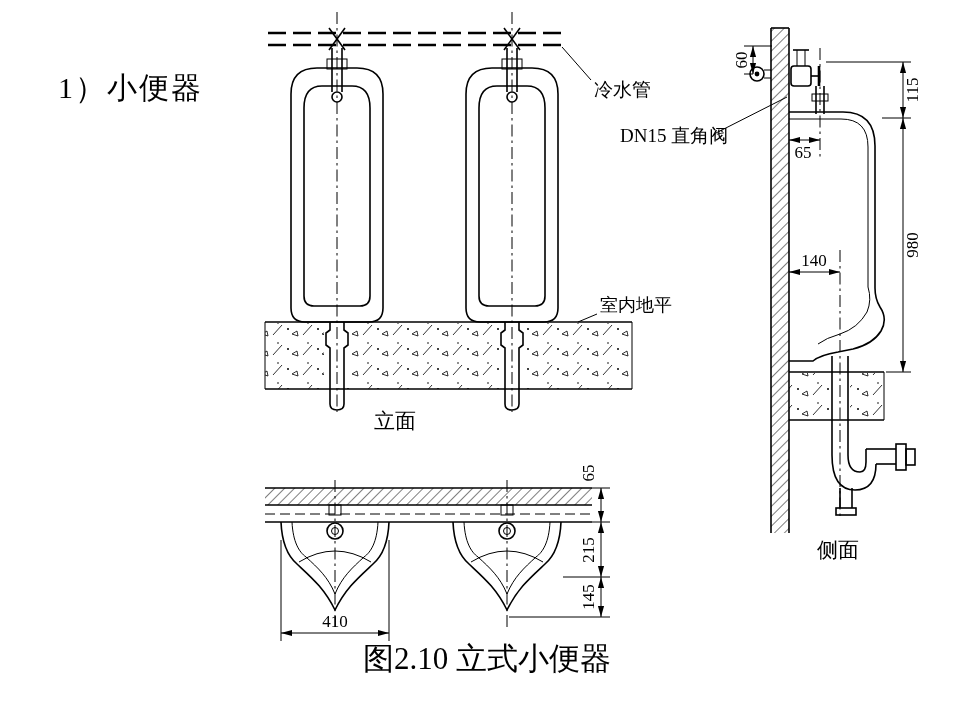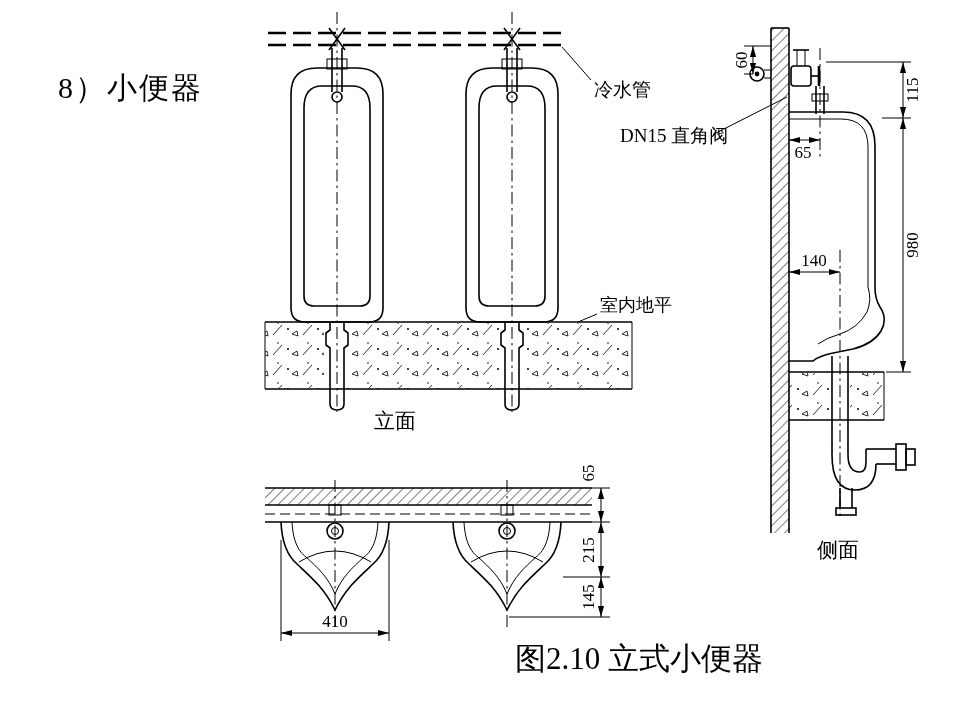--- a/index.html
+++ b/index.html
@@ -3,38 +3,38 @@
 <meta charset="utf-8">
 <style>
   html,body { margin:0; padding:0; }
   body {
     width:960px; height:720px; background:#ffffff; position:relative;
     font-family:"Liberation Serif", serif; color:#000;
     overflow:hidden;
   }
   .abs { position:absolute; }
   #title { left:58px; top:68px; font-size:30px; letter-spacing:2px; }
-  #caption { left:363px; top:638px; width:400px; text-align:right; font-size:31px; }
+  #caption { left:363px; top:638px; width:400px; text-align:left; font-size:31px; }
   svg { position:absolute; left:0; top:0; }
   .s  { stroke:#000; fill:none; stroke-width:1.6; }
   .sw2 { stroke-width:2.6; }
   .thin { stroke-width:1; }
   .dd { stroke-dasharray:12 4 2.5 4; stroke-width:1; }
   .dash { stroke-dasharray:18 7; }
   .dash2 { stroke-dasharray:10 5; }
   text { fill:#000; font-family:"Liberation Serif", serif; }
   .t17 { font-size:17px; }
   .t18 { font-size:18px; }
   .t19 { font-size:19px; }
   .t21 { font-size:21px; }
 </style>
 </head>
 <body>
 
-<div id="title" class="abs">8）小便器</div>
+<div id="title" class="abs">1）小便器</div>
 <div id="caption" class="abs">图2.10  立式小便器</div>
 
 <svg width="960" height="720" viewBox="0 0 960 720">
   <defs>
     <pattern id="hatch" width="7" height="7" patternUnits="userSpaceOnUse" patternTransform="rotate(45)">
       <line x1="0" y1="0" x2="0" y2="7" stroke="#000" stroke-width="1"></line>
     </pattern>
     <pattern id="conc" width="30" height="20" patternUnits="userSpaceOnUse">
       <line x1="3" y1="15" x2="12" y2="5" stroke="#000" stroke-width="0.8"></line>
       <circle cx="18" cy="9" r="1" fill="#000"></circle>

